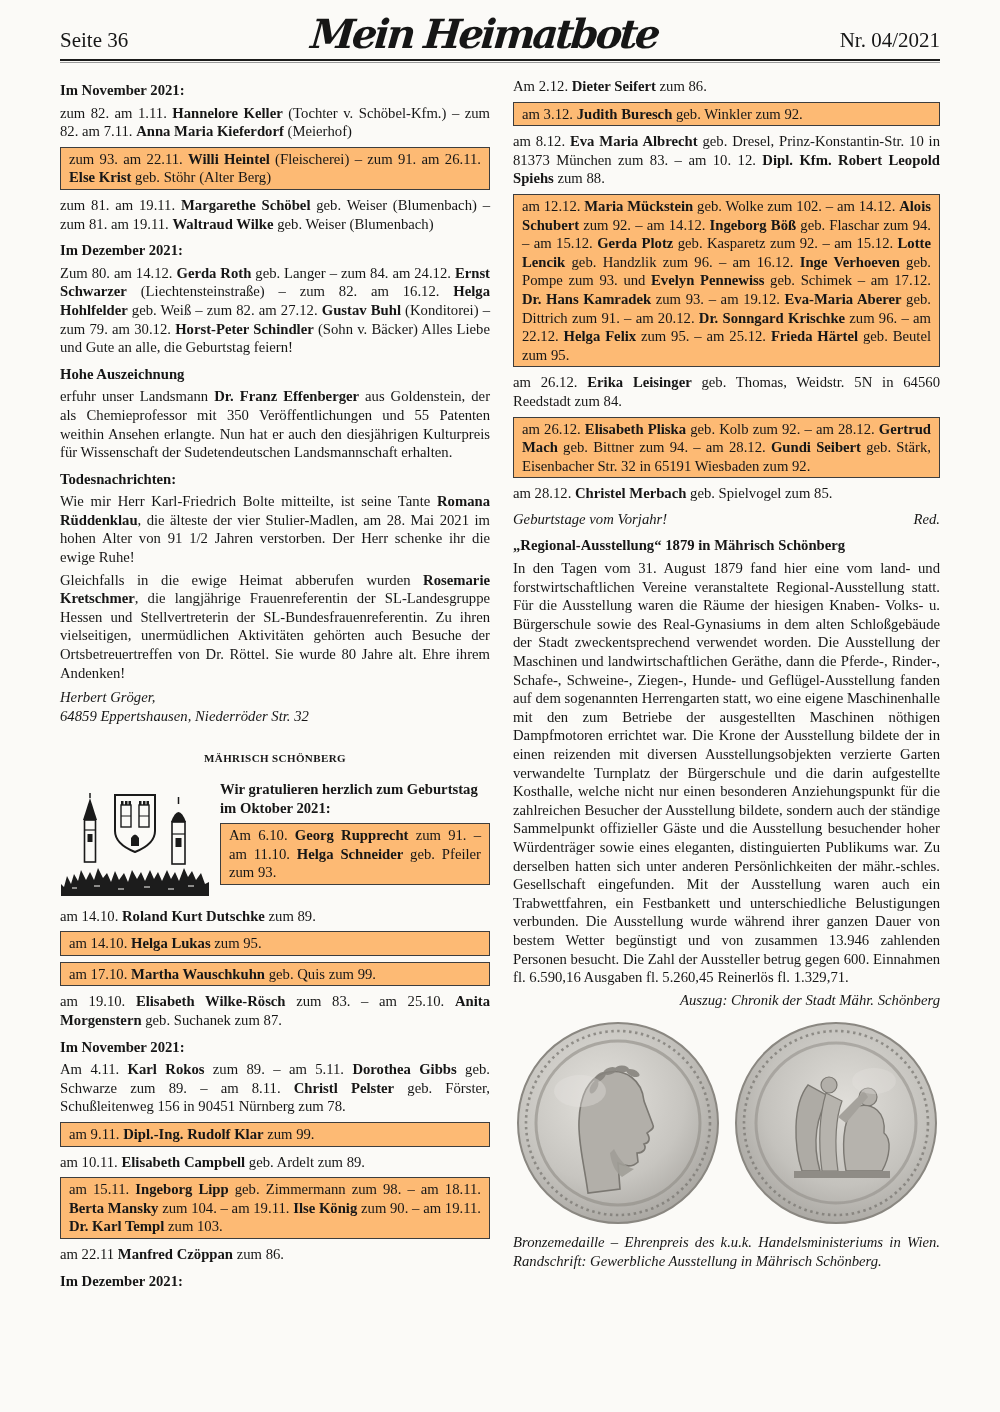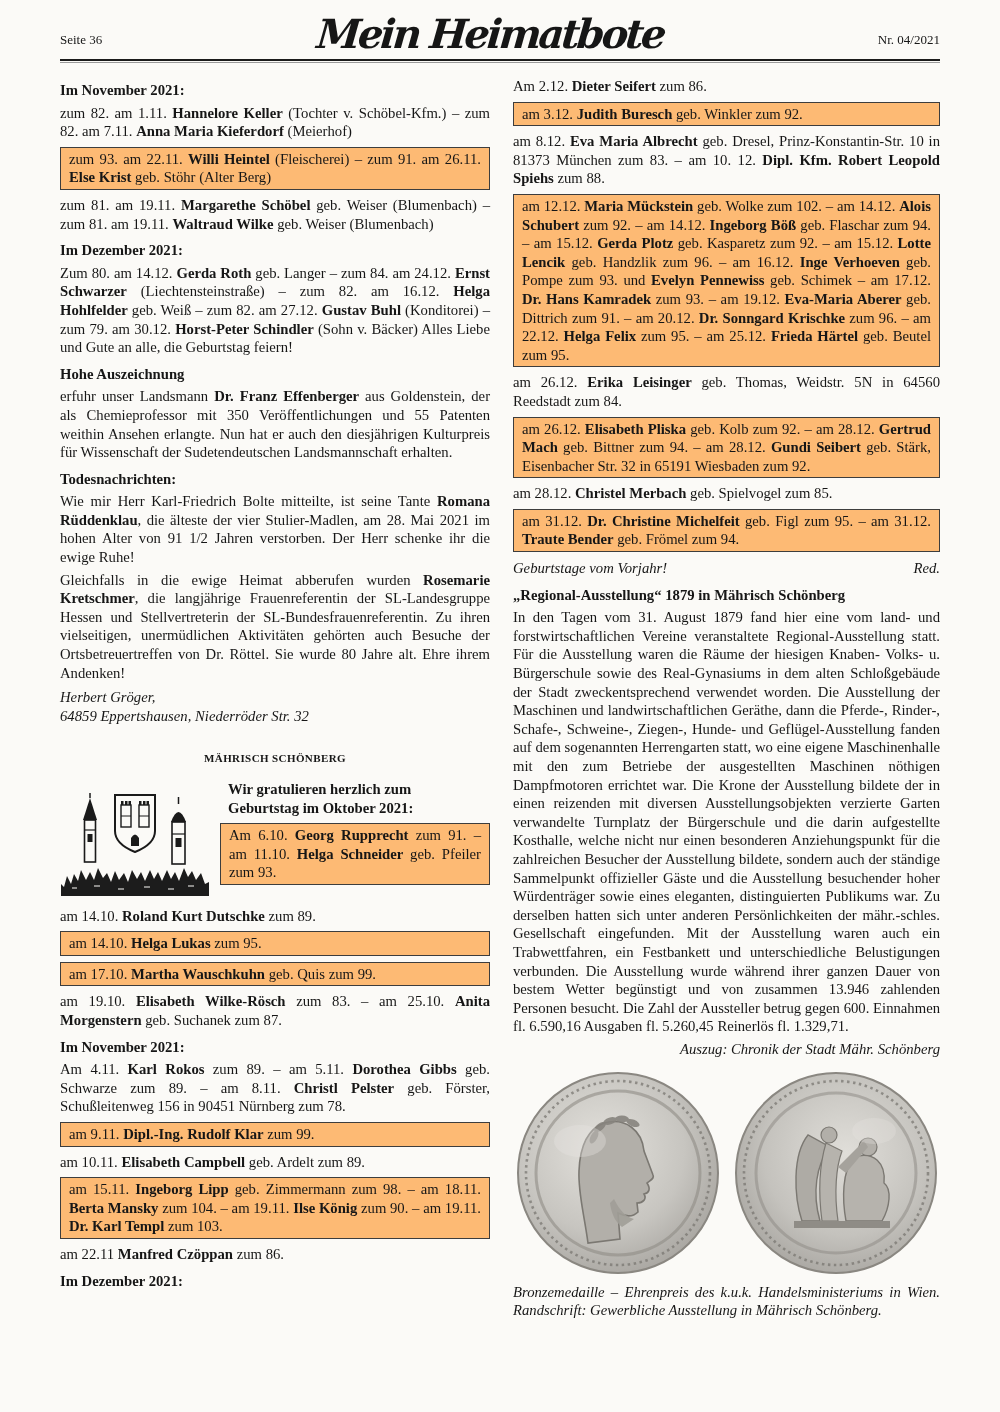--- a/index.html
+++ b/index.html
@@ -2,41 +2,41 @@
 <html><head>
 <meta charset="utf-8">
 <style>
   html,body{margin:0;padding:0;background:#9a9a9a;}
   .page{
     width:1000px;height:1412px;margin:0 auto;background:#fbfaf7;color:#161616;
     font-family:"Liberation Serif",serif;font-size:14.7px;line-height:18.6px;
     position:relative;overflow:hidden;
   }
   .header{padding:26px 60px 0;display:flex;align-items:flex-end;justify-content:space-between;height:52px;box-sizing:border-box;}
-  .hside{font-size:13px;padding-bottom:2px;}
+  .hside{font-size:21px;padding-bottom:2px;}
   .masthead{
     font-family:"DejaVu Serif",serif;font-weight:bold;font-style:italic;
     font-size:40px;line-height:0.9;letter-spacing:-3px;transform:skewX(-5deg);
     white-space:nowrap;
   }
   .rule{margin:7px 60px 0;height:1px;border-top:2px solid #1b1b1b;border-bottom:1px solid #9b9b9b;}
   .cols{display:flex;gap:23px;padding:10px 60px 0;}
   .colL{width:430px;flex:0 0 430px;}
   .colR{width:427px;flex:0 0 427px;}
   .bh{font-weight:bold;margin:8px 0 1px;}
   .bp{margin:4px 0;text-align:justify;}
   .bx{border:1px solid #3d3d3d;background:#fdba74;padding:2px 8px;margin:6px 0;text-align:justify;}
   .sig{text-align:left;font-style:italic;margin:6px 0 0;}
   .noterow{display:flex;justify-content:space-between;font-style:italic;margin:7px 0 4px;gap:15px;}
   .attrib{text-align:right;font-style:italic;margin:1px 0 6px;}
   .center-head{text-align:center;font-weight:bold;font-size:11px;letter-spacing:.4px;margin:24px 0 10px;}
   .media{display:flex;gap:10px;align-items:flex-start;margin:0 0 4px;}
   .media .art{flex:0 0 150px;padding-top:14px;}
   .media .mr{flex:1;}
-  .greet{font-weight:bold;margin:2px 8px 5px;}
+  .greet{font-weight:bold;margin:2px 0 5px;}
   .medals{display:flex;gap:14px;justify-content:center;margin:12px 0 8px;}
   .caption{font-style:italic;text-align:justify;margin-top:2px;}
   b{font-weight:bold;}
 </style>
 </head>
 <body>
 
 <div class="page">
 
   <div class="header">
@@ -136,21 +136,20 @@
 
     <div class="colR">
       <div>
           <div class="bp"><span>Am 2.12. </span><b>Dieter Seifert</b><span> zum 86.</span></div>
           <div class="bx"><span>am 3.12. </span><b>Judith Buresch</b><span> geb. Winkler zum 92.</span></div>
           <div class="bp"><span>am 8.12. </span><b>Eva Maria Albrecht</b><span> geb. Dresel, Prinz-Konstantin-Str. 10 in 81373 München zum 83. – am 10. 12. </span><b>Dipl. Kfm. Robert Leopold Spiehs</b><span> zum 88.</span></div>
           <div class="bx"><span>am 12.12. </span><b>Maria Mückstein</b><span> geb. Wolke zum 102. – am 14.12. </span><b>Alois Schubert</b><span> zum 92. – am 14.12. </span><b>Ingeborg Böß</b><span> geb. Flaschar zum 94. – am 15.12. </span><b>Gerda Plotz</b><span> geb. Kasparetz zum 92. – am 15.12. </span><b>Lotte Lencik</b><span> geb. Handzlik zum 96. – am 16.12. </span><b>Inge Verhoeven</b><span> geb. Pompe zum 93. und </span><b>Evelyn Pennewiss</b><span> geb. Schimek – am 17.12. </span><b>Dr. Hans Kamradek</b><span> zum 93. – am 19.12. </span><b>Eva-Maria Aberer</b><span> geb. Dittrich zum 91. – am 20.12. </span><b>Dr. Sonngard Krischke</b><span> zum 96. – am 22.12. </span><b>Helga Felix</b><span> zum 95. – am 25.12. </span><b>Frieda Härtel</b><span> geb. Beutel zum 95.</span></div>
           <div class="bp"><span>am 26.12. </span><b>Erika Leisinger</b><span> geb. Thomas, Weidstr. 5N in 64560 Reedstadt zum 84.</span></div>
           <div class="bx"><span>am 26.12. </span><b>Elisabeth Pliska</b><span> geb. Kolb zum 92. – am 28.12. </span><b>Gertrud Mach</b><span> geb. Bittner zum 94. – am 28.12. </span><b>Gundi Seibert</b><span> geb. Stärk, Eisenbacher Str. 32 in 65191 Wiesbaden zum 92.</span></div>
           <div class="bp"><span>am 28.12. </span><b>Christel Merbach</b><span> geb. Spielvogel zum 85.</span></div>
-          <div class="bx"><span>am 31.12. </span><b>Dr. Christine Michelfeit</b><span> geb. Figl zum 95. – am 31.12. </span><b>Traute Bender</b><span> geb. Frömel zum 94.</span></div>
           <div class="noterow">
             <span>Geburtstage vom Vorjahr!</span>
             <span>Red.</span>
           </div>
           <div class="bh"><b>„Regional-Ausstellung“ 1879 in Mährisch Schönberg</b></div>
           <div class="bp"><span>In den Tagen vom 31. August 1879 fand hier eine vom land- und forstwirtschaftlichen Vereine veranstaltete Regional-Ausstellung statt. Für die Ausstellung waren die Räume der hiesigen Knaben- Volks- u. Bürgerschule sowie des Real-Gynasiums in dem alten Schloßgebäude der Stadt zweckentsprechend verwendet worden. Die Ausstellung der Maschinen und landwirtschaftlichen Geräthe, dann die Pferde-, Rinder-, Schafe-, Schweine-, Ziegen-, Hunde- und Geflügel-Ausstellung fanden auf dem sogenannten Herrengarten statt, wo eine eigene Maschinenhalle mit den zum Betriebe der ausgestellten Maschinen nöthigen Dampfmotoren errichtet war. Die Krone der Ausstellung bildete der in einen reizenden mit diversen Ausstellungsobjekten verzierte Garten verwandelte Turnplatz der Bürgerschule und die darin aufgestellte Kosthalle, welche nicht nur einen besonderen Anziehungspunkt für die zahlreichen Besucher der Ausstellung bildete, sondern auch der ständige Sammelpunkt offizieller Gäste und die Ausstellung besuchender hoher Würdenträger sowie eines eleganten, distinguierten Publikums war. Zu derselben hatten sich unter anderen Persönlichkeiten der mähr.-schles. Gesellschaft eingefunden. Mit der Ausstellung waren auch ein Trabwettfahren, ein Festbankett und unterschiedliche Belustigungen verbunden. Die Ausstellung wurde während ihrer ganzen Dauer von bestem Wetter begünstigt und von zusammen 13.946 zahlenden Personen besucht. Die Zahl der Aussteller betrug gegen 600. Einnahmen fl. 6.590,16 Ausgaben fl. 5.260,45 Reinerlös fl. 1.329,71.</span></div>
           <div class="attrib">Auszug: Chronik der Stadt Mähr. Schönberg</div>
         </div>
 
       <div class="medals">

